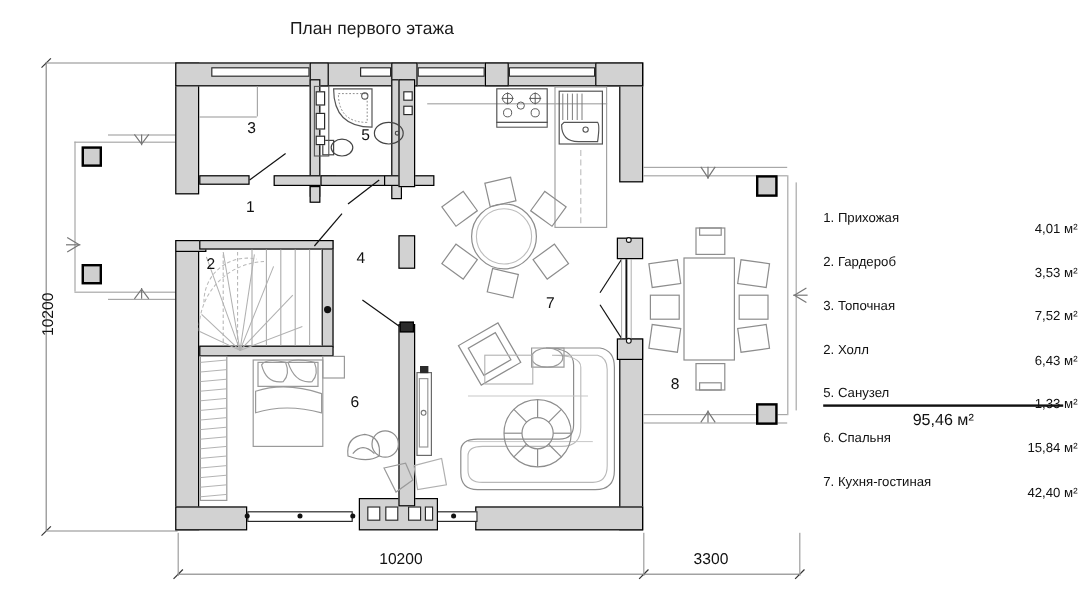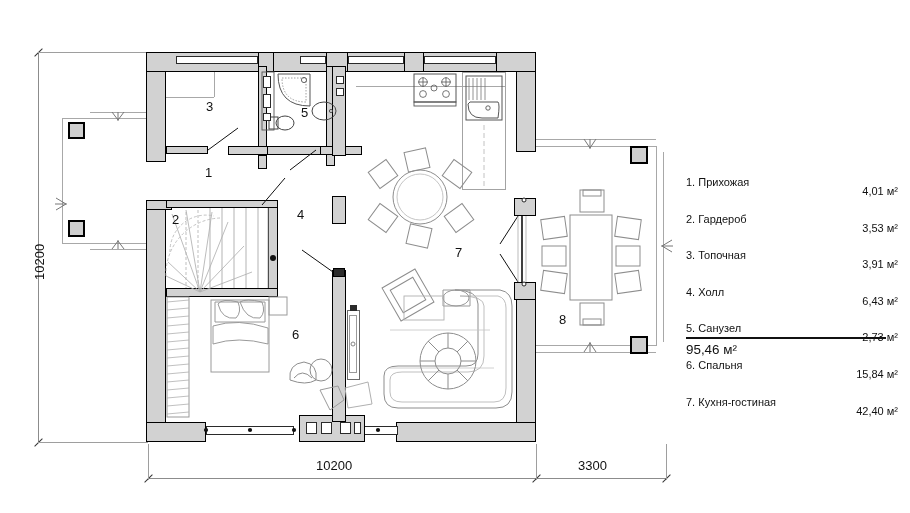--- a/index.html
+++ b/index.html
@@ -13,21 +13,21 @@
 
   
   #legend{position:absolute;left:686px;top:164px;width:212px;}
   .leg-row{display:flex;justify-content:space-between;align-items:center;
     font-size:11px;line-height:18.6px;color:#111;white-space:nowrap;}
   .leg-name{padding-right:6px;}
   .leg-area{font-variant-numeric:tabular-nums;margin-top:18px;}
   #legend-rule{position:absolute;left:686px;top:337px;width:200px;height:0;
     border-top:2px solid #111;}
   #legend-total{position:absolute;left:686px;top:341px;width:200px;
-    text-align:left;font-size:13.4px;line-height:18.6px;}
+    text-align:center;font-size:13.4px;line-height:18.6px;}
 
   
   .wall{position:absolute;background:#d2d2d2;border:1.6px solid #000;box-sizing:border-box;}
   .iwall{position:absolute;background:#d2d2d2;border:1.3px solid #000;box-sizing:border-box;}
   .part{position:absolute;background:#d2d2d2;border:1.2px solid #000;box-sizing:border-box;}
   .col{position:absolute;background:#cfcfcf;border:2px solid #000;box-sizing:border-box;}
   .thinl{position:absolute;border-top:1px solid #a8a8a8;}
   .thinv{position:absolute;border-left:1px solid #a8a8a8;}
   .glass{position:absolute;border:1px solid #2a2a2a;box-sizing:border-box;background:#fff;}
   .furn{position:absolute;border:1px solid #8d8d8d;box-sizing:border-box;background:transparent;}
@@ -43,20 +43,21 @@
   .dimtxt{position:absolute;font-size:13px;color:#111;}
   .dimtxt-v{position:absolute;font-size:13px;color:#111;
     transform:rotate(-90deg);transform-origin:left top;white-space:nowrap;}
   svg{position:absolute;overflow:visible;}
 </style>
 </head>
 <body>
 
 <div id="root">
 
+  <div id="plan-title">План первого этажа</div>
 
   <div class="dimvline" style="left:38px;top:52px;height:390px;"></div>
   <div class="tick" style="left:33px;top:52px;"></div>
   <div class="tick" style="left:33px;top:442px;"></div>
   <div class="exthline" style="left:38px;top:52px;width:110px;"></div>
   <div class="exthline" style="left:38px;top:442px;width:110px;"></div>
   <div class="dimtxt-v" style="left:32px;top:280px;">10200</div>
 
   <div class="dimline" style="left:148px;top:478px;width:388px;"></div>
   <div class="dimline" style="left:536px;top:478px;width:130px;"></div>
@@ -374,29 +375,29 @@
       <div class="leg-row">
         <span class="leg-name">1. Прихожая</span>
         <span class="leg-area">4,01 м²</span>
       </div>
       <div class="leg-row">
         <span class="leg-name">2. Гардероб</span>
         <span class="leg-area">3,53 м²</span>
       </div>
       <div class="leg-row">
         <span class="leg-name">3. Топочная</span>
-        <span class="leg-area">3,91 м²</span>
-      </div>
-      <div class="leg-row">
-        <span class="leg-name">4. Холл</span>
+        <span class="leg-area">7,52 м²</span>
+      </div>
+      <div class="leg-row">
+        <span class="leg-name">2. Холл</span>
         <span class="leg-area">6,43 м²</span>
       </div>
       <div class="leg-row">
         <span class="leg-name">5. Санузел</span>
-        <span class="leg-area">2,73 м²</span>
+        <span class="leg-area">1,33 м²</span>
       </div>
       <div class="leg-row">
         <span class="leg-name">6. Спальня</span>
         <span class="leg-area">15,84 м²</span>
       </div>
       <div class="leg-row">
         <span class="leg-name">7. Кухня-гостиная</span>
         <span class="leg-area">42,40 м²</span>
       </div>
     </div>

